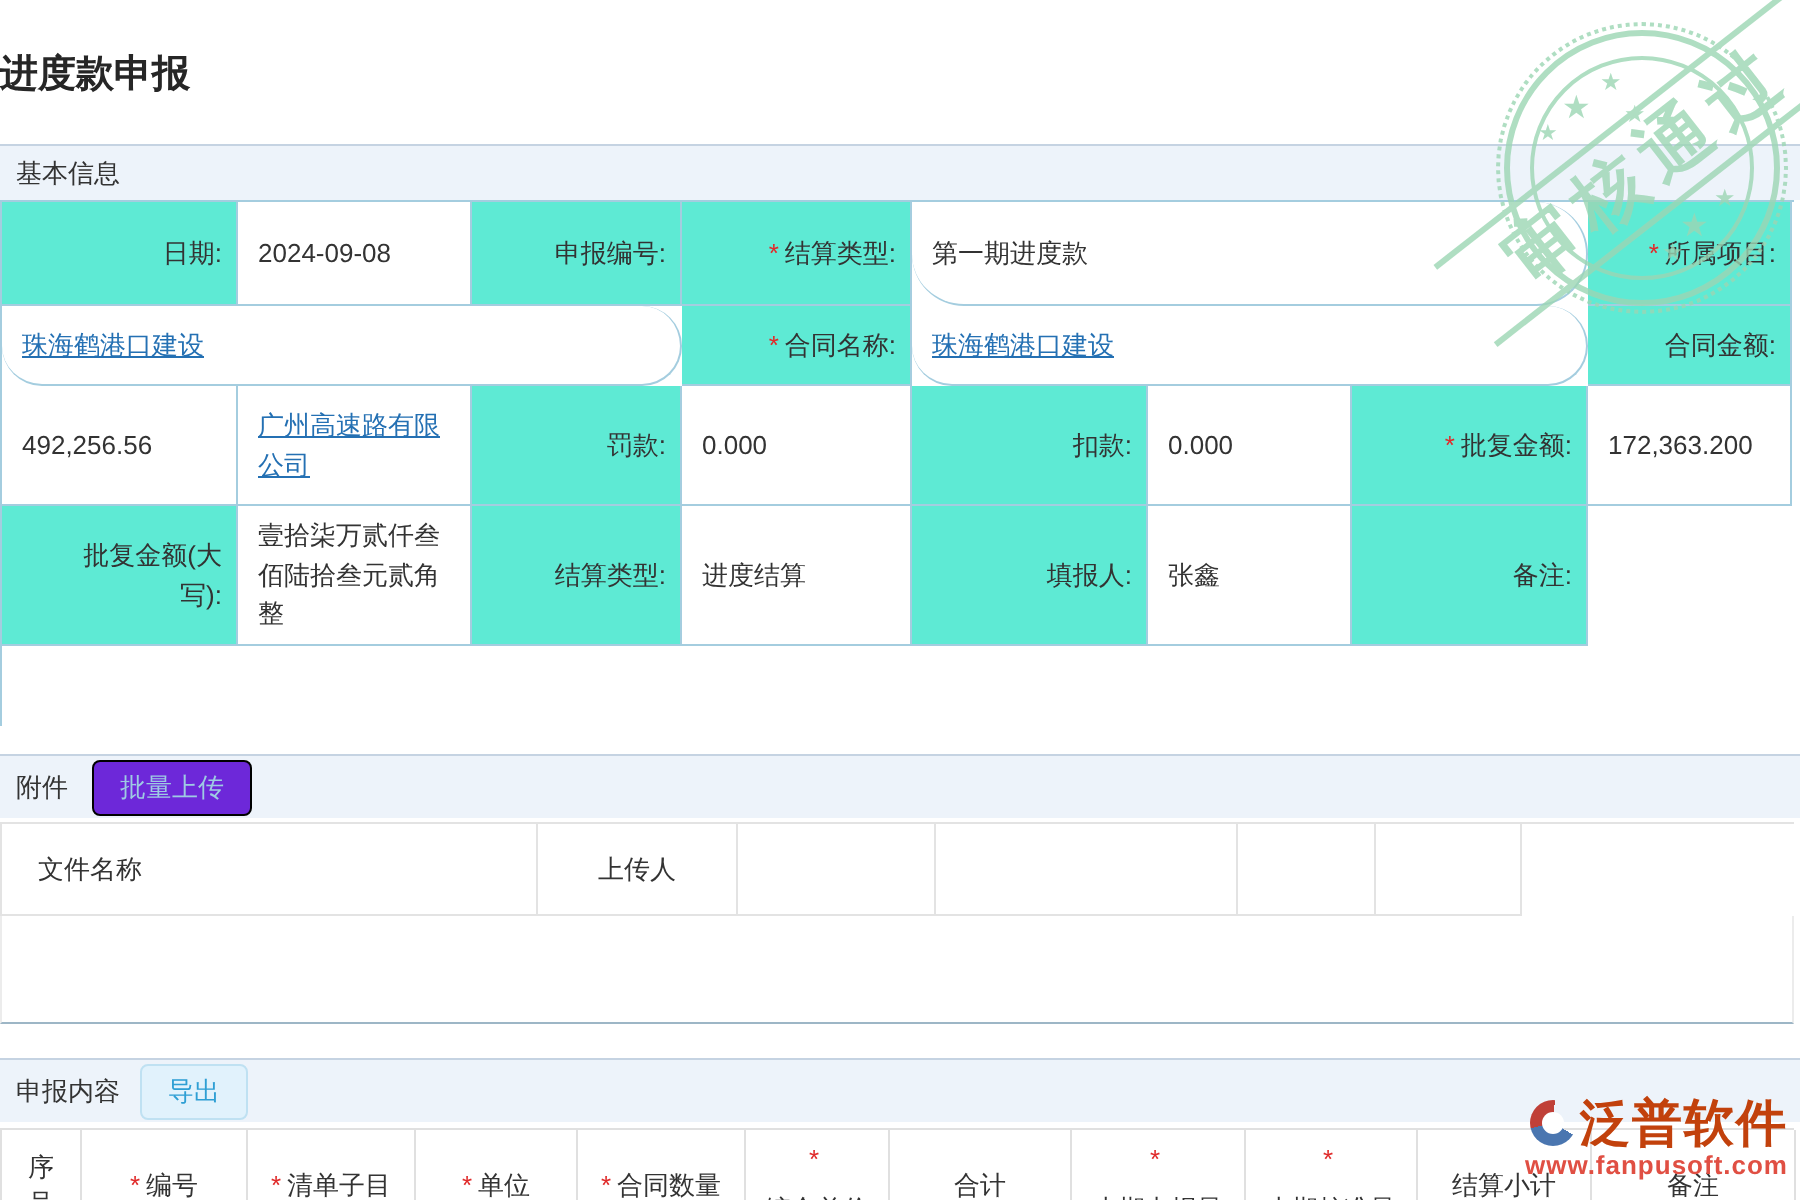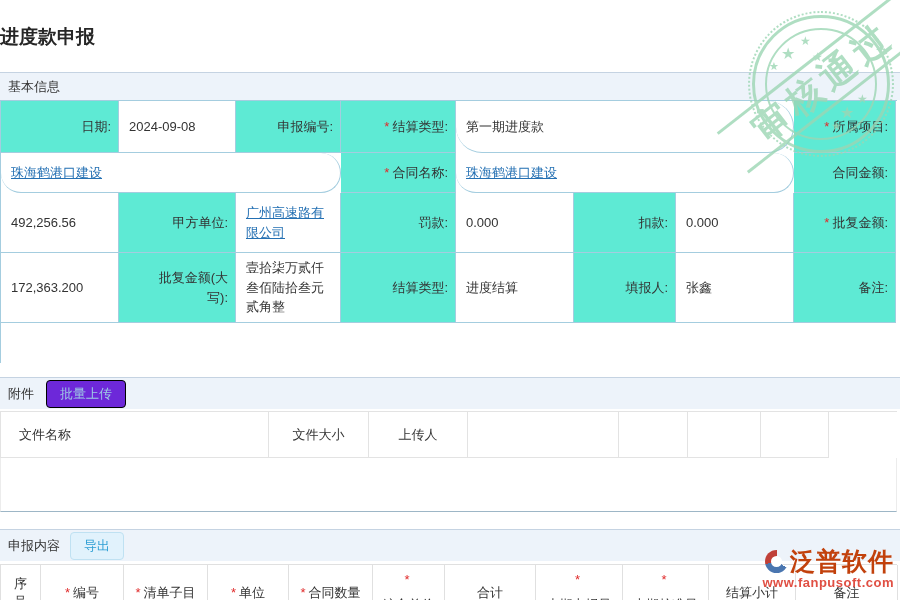--- a/index.html
+++ b/index.html
@@ -115,23 +115,20 @@
         <span>合同名称:</span>
       </div>
     <div class="val sp3">
         <a class="cell-link" href="#">珠海鹤港口建设</a>
       </div>
 
     <div class="lbl">
         <span>合同金额:</span>
       </div>
     <div class="val">492,256.56</div>
-    <div class="lbl">
-        <span>甲方单位:</span>
-      </div>
     <div class="val">
         <a class="cell-link" href="#">广州高速路有限公司</a>
       </div>
     <div class="lbl">
         <span>罚款:</span>
       </div>
     <div class="val">0.000</div>
     <div class="lbl">
         <span>扣款:</span>
       </div>
@@ -160,21 +157,20 @@
       </div>
   </div>
 
   <div class="section-bar tall" style="margin-top:14px;">
     <span>附件</span>
     <button class="bar-btn btn-pale">批量上传</button>
   </div>
 
   <div class="grid-attach">
     <div class="first">文件名称</div>
-    <div>文件大小</div>
     <div>上传人</div>
     <div></div>
     <div></div>
     <div></div>
     <div></div>
   </div>
   <div class="attach-empty"></div>
 
   <div class="section-bar tall" style="margin-top:17px;">
     <span>申报内容</span>

